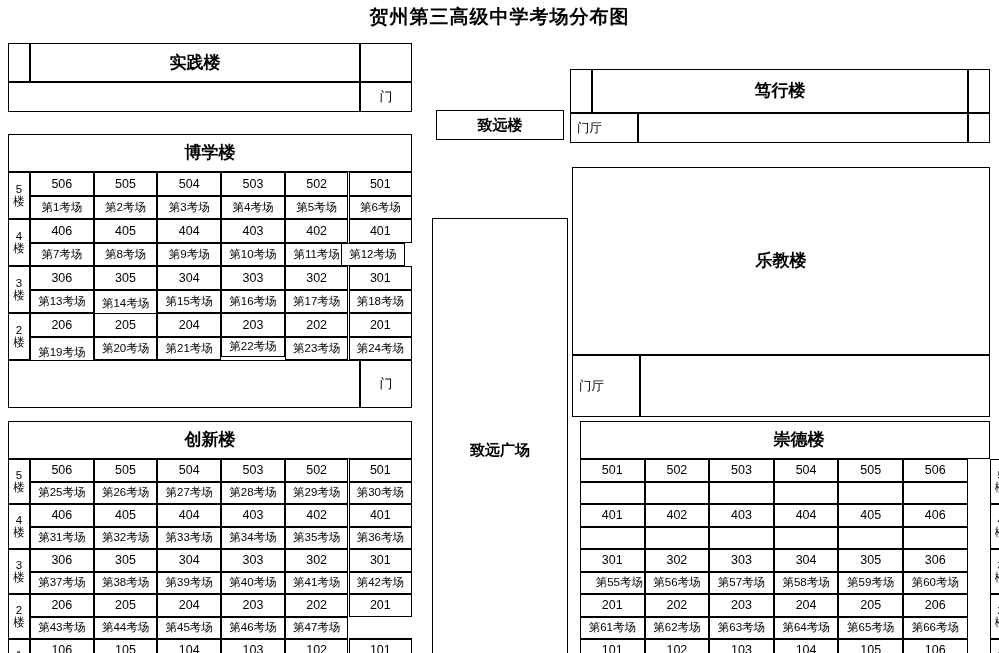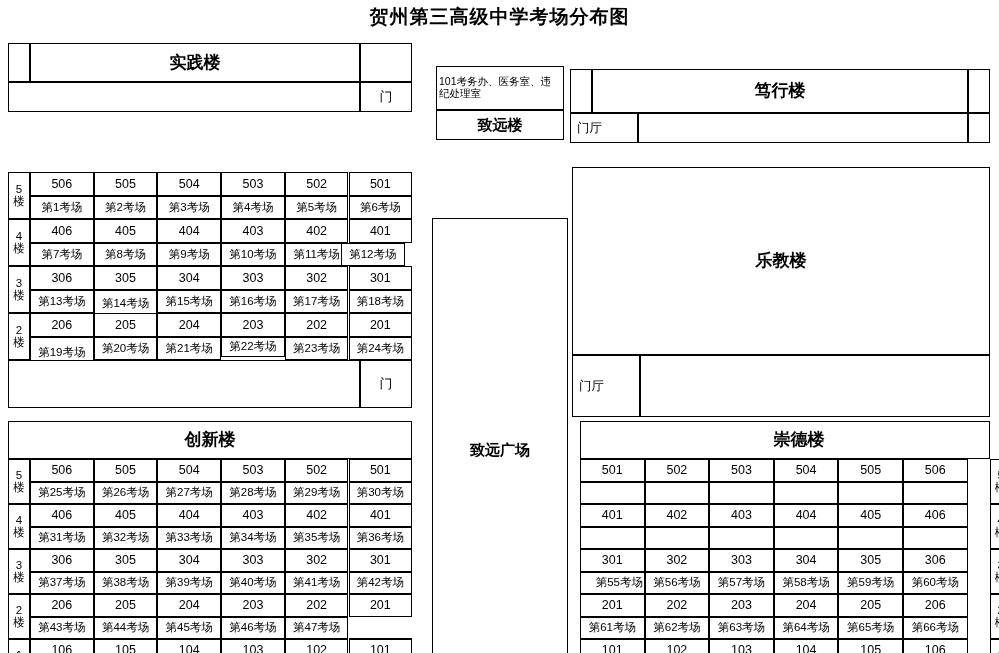--- a/index.html
+++ b/index.html
@@ -84,31 +84,31 @@
 
 <div class="canvas">
 
   <div class="box" style="left:8px; top:7px; width:22px; height:39px;"></div>
   <div class="box bld-title" style="left:30px; top:7px; width:330px; height:39px;">实践楼</div>
   <div class="box" style="left:360px; top:7px; width:52px; height:39px;"></div>
 
   <div class="box" style="left:8px; top:46px; width:352px; height:30px;"></div>
   <div class="box door" style="left:360px; top:46px; width:52px; height:30px;">门</div>
 
-  <div class="box tiny" style="left:436px; top:30px; width:128px; height:44px;">101考务办、医务室、违纪处理室</div>
   <div class="box bld-title-sm" style="left:436px; top:74px; width:128px; height:30px;">致远楼</div>
 
   <div class="box" style="left:570px; top:33px; width:22px; height:44px;"></div>
   <div class="box bld-title" style="left:592px; top:33px; width:376px; height:44px;">笃行楼</div>
   <div class="box" style="left:968px; top:33px; width:22px; height:44px;"></div>
 
   <div class="box hall" style="left:570px; top:77px; width:68px; height:30px;">门厅</div>
   <div class="box" style="left:638px; top:77px; width:330px; height:30px;"></div>
   <div class="box" style="left:968px; top:77px; width:22px; height:30px;"></div>
 
+  <div class="box bld-title" style="left:8px; top:98px; width:404px; height:38px;">博学楼</div>
 
   <div id="boxue-grid">
       <div class="box left-label" style="left: 8px; top: 136px; width: 22px; height: 47px; flex-direction: column; white-space: pre-line;">5
 楼</div>
       <div class="box room-num" style="left: 30px; top: 136px; width: 63.7px; height: 23.5px;">506</div>
       <div class="box room-seat" style="left: 30px; top: 159.5px; width: 63.7px; height: 23.5px;">第1考场</div>
       <div class="box room-num" style="left: 93.7px; top: 136px; width: 63.7px; height: 23.5px;">505</div>
       <div class="box room-seat" style="left: 93.7px; top: 159.5px; width: 63.7px; height: 23.5px;">第2考场</div>
       <div class="box room-num" style="left: 157.4px; top: 136px; width: 63.7px; height: 23.5px;">504</div>
       <div class="box room-seat" style="left: 157.4px; top: 159.5px; width: 63.7px; height: 23.5px;">第3考场</div>

